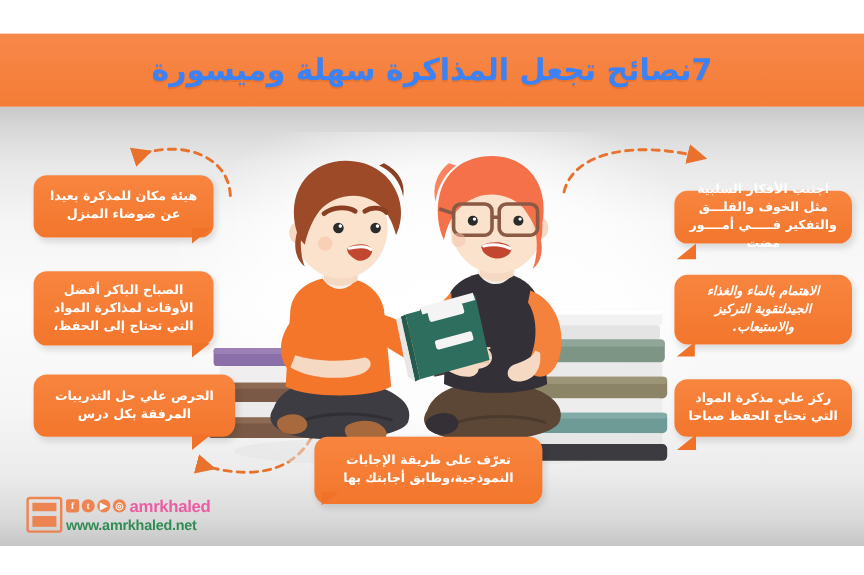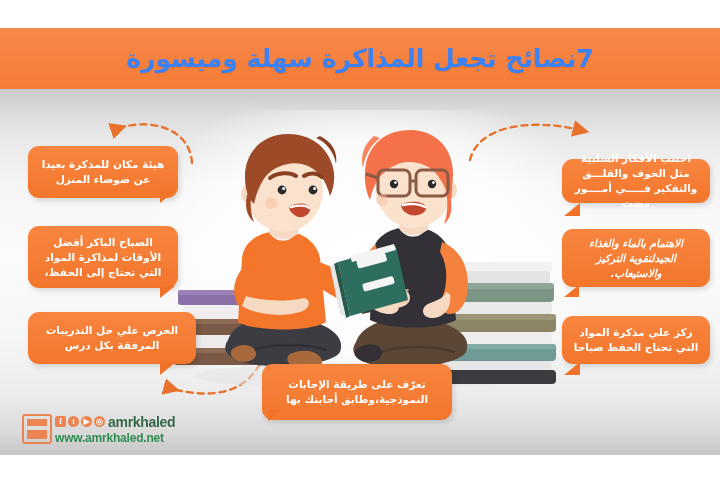--- a/index.html
+++ b/index.html
@@ -144,21 +144,21 @@
   .sdot {
     width: 11px; height: 11px; border-radius: 50%;
     background: #f0763a;
     display: inline-block;
     font-size: 8px; color: #fff; line-height: 11px; text-align: center;
     font-family: "Liberation Serif", serif;
     font-weight: bold;
   }
   .sdot.square { border-radius: 2px; }
   .brand-name {
-    font-size: 14px; font-weight: bold; color: #14532d;
+    font-size: 14px; font-weight: bold; color: #ec4899;
     font-family: "Liberation Sans", sans-serif;
     letter-spacing: -0.3px;
   }
   .brand-url {
     font-size: 12px; font-weight: bold; color: #15803d;
     font-family: "Liberation Sans", sans-serif;
     letter-spacing: -0.2px;
     margin-top: 1px;
   }
 </style>

